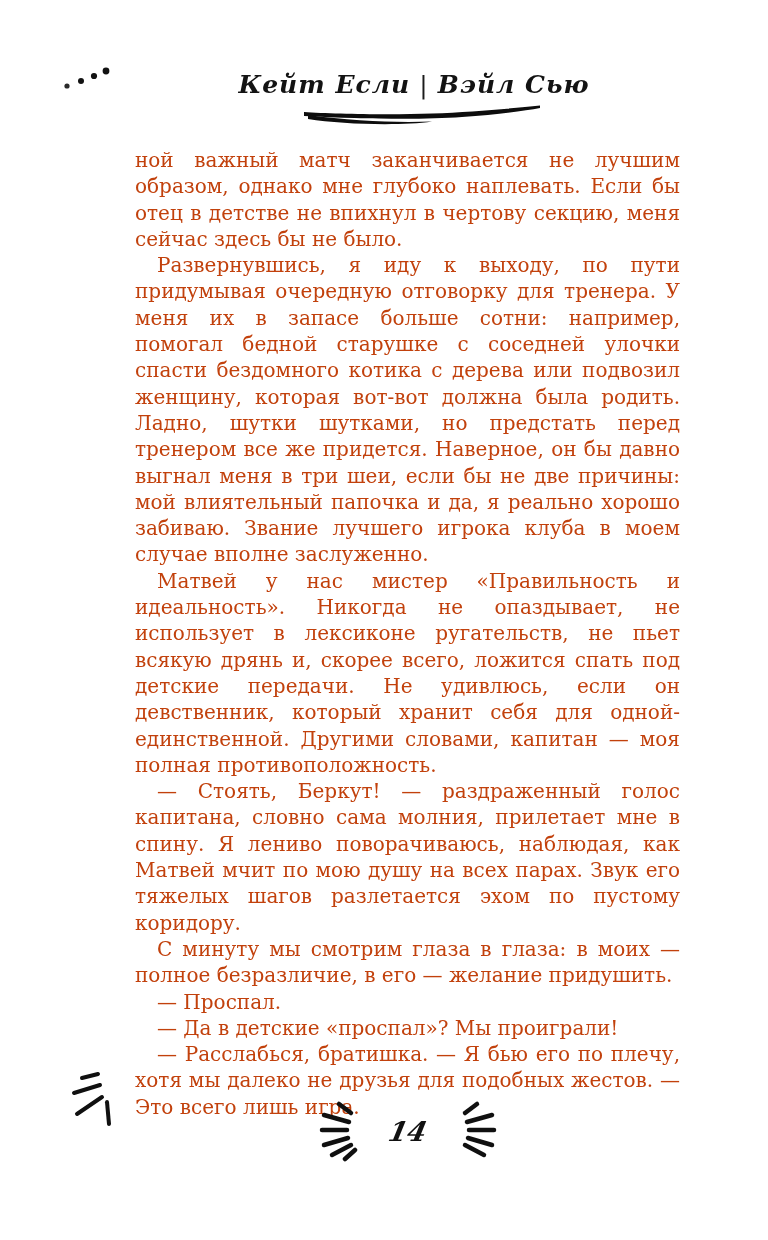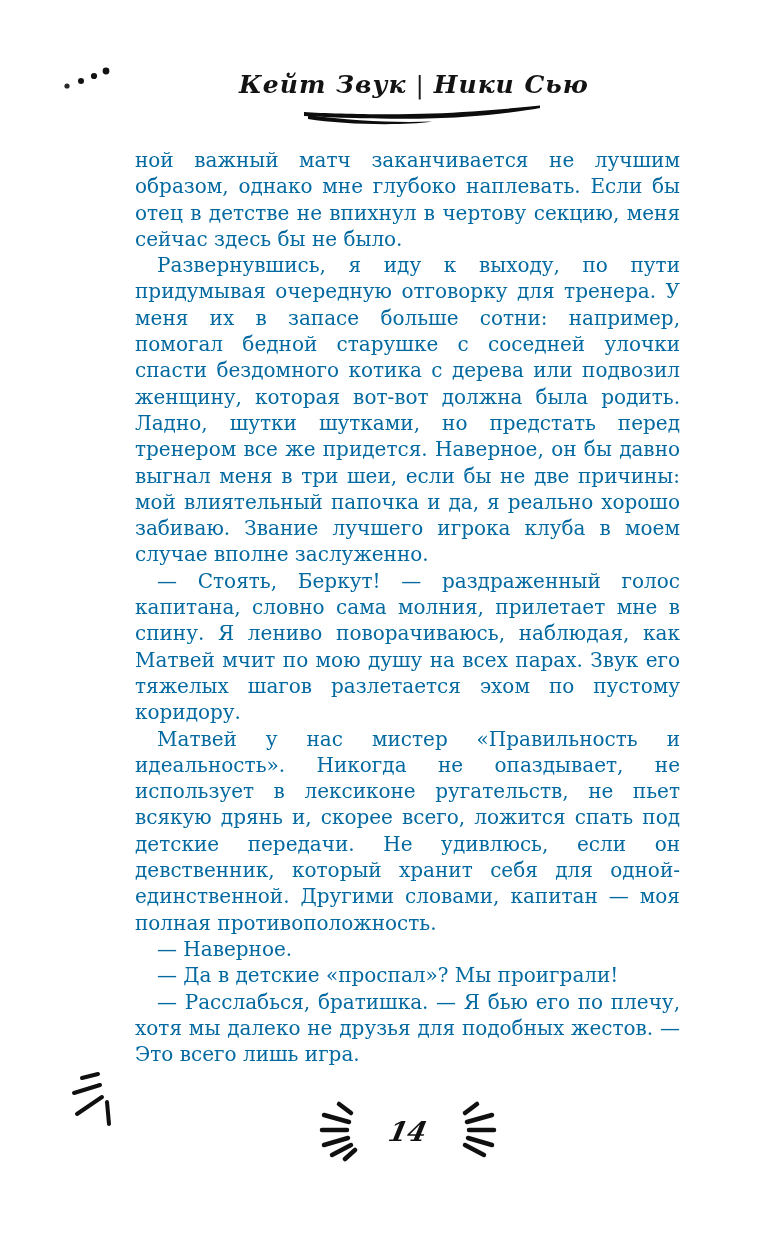--- a/index.html
+++ b/index.html
@@ -38,21 +38,21 @@
   .brush-underline { position: absolute; left: 302px; top: 103px; }
 
   
   .body-text {
     position: absolute;
     left: 135px; top: 147px;
     width: 545px;
     font-size: 20px;
     line-height: 26.3px;
     text-align: justify;
-    color: #0369a1;
+    color: #c2410c;
   }
   .body-text p { margin: 0; padding: 0; text-indent: 22px; }
   .body-text p.continuation { text-indent: 0; }
 
   
   .margin-sketch { position: absolute; left: 71px; top: 1071px; }
 
   
   .pagenum-row {
     position: absolute;
@@ -81,35 +81,36 @@
 
   <svg class="corner-dots" width="50" height="26" viewBox="0 0 50 26" aria-hidden="true">
     <circle cx="4" cy="21" r="2.6" fill="#2a2a2a"></circle>
     <circle cx="18" cy="16" r="3" fill="#121212"></circle>
     <circle cx="31" cy="11" r="3.1" fill="#121212"></circle>
     <circle cx="43" cy="6" r="3.4" fill="#121212"></circle>
   </svg>
 
   <div class="header-block">
     <div class="authors">
-      <span>Кейт Звук</span><span class="sep">|</span><span>Ники Сью</span>
+      <span>Кейт Если</span><span class="sep">|</span><span>Вэйл Сью</span>
     </div>
   </div>
 
   <svg class="brush-underline" width="240" height="24" viewBox="0 0 240 24" aria-hidden="true">
     <path fill="#0d0d0d" d="M2 13 C 60 16, 120 17, 160 14 C 195 11.5, 222 8, 238 5 L 238 2.5 C 210 5.5, 170 9, 130 10.5 C 90 12, 30 11, 2 9 Z"></path>
     <path fill="#0d0d0d" d="M6 12 C 50 18, 95 20, 130 18.5 C 100 23, 40 21.5, 6 16 Z"></path>
   </svg>
 
   <div class="body-text">
     <p class="continuation">ной важный матч заканчивается не лучшим образом, однако мне глубоко наплевать. Если бы отец в детстве не впихнул в чертову секцию, меня сейчас здесь бы не было.</p>
     <p>Развернувшись, я иду к выходу, по пути придумывая очередную отговорку для тренера. У меня их в запасе больше сотни: например, помогал бедной старушке с соседней улочки спасти бездомного котика с дерева или подвозил женщину, которая вот-вот должна была родить. Ладно, шутки шутками, но предстать перед тренером все же придется. Наверное, он бы давно выгнал меня в три шеи, если бы не две причины: мой влиятельный папочка и да, я реально хорошо забиваю. Звание лучшего игрока клуба в моем случае вполне заслуженно.</p>
+    <p>Матвей у нас мистер «Правильность и идеальность». Никогда не опаздывает, не использует в лексиконе ругательств, не пьет всякую дрянь и, скорее всего, ложится спать под детские передачи. Не удивлюсь, если он девственник, который хранит себя для одной-единственной. Другими словами, капитан — моя полная противоположность.</p>
     <p>— Стоять, Беркут! — раздраженный голос капитана, словно сама молния, прилетает мне в спину. Я лениво поворачиваюсь, наблюдая, как Матвей мчит по мою душу на всех парах. Звук его тяжелых шагов разлетается эхом по пустому коридору.</p>
-    <p>Матвей у нас мистер «Правильность и идеальность». Никогда не опаздывает, не использует в лексиконе ругательств, не пьет всякую дрянь и, скорее всего, ложится спать под детские передачи. Не удивлюсь, если он девственник, который хранит себя для одной-единственной. Другими словами, капитан — моя полная противоположность.</p>
-    <p>— Наверное.</p>
+    <p>С минуту мы смотрим глаза в глаза: в моих — полное безразличие, в его — желание придушить.</p>
+    <p>— Проспал.</p>
     <p>— Да в детские «проспал»? Мы проиграли!</p>
     <p>— Расслабься, братишка. — Я бью его по плечу, хотя мы далеко не друзья для подобных жестов. — Это всего лишь игра.</p>
   </div>
 
   <svg class="margin-sketch" width="42" height="58" viewBox="0 0 42 58" aria-hidden="true">
     <g stroke="#101010" stroke-width="4" stroke-linecap="round" fill="none">
       <line x1="11" y1="7" x2="27" y2="3"></line>
       <line x1="3" y1="22" x2="29" y2="14"></line>
       <line x1="6" y1="43" x2="31" y2="26"></line>
       <line x1="36" y1="31" x2="38" y2="53"></line>

